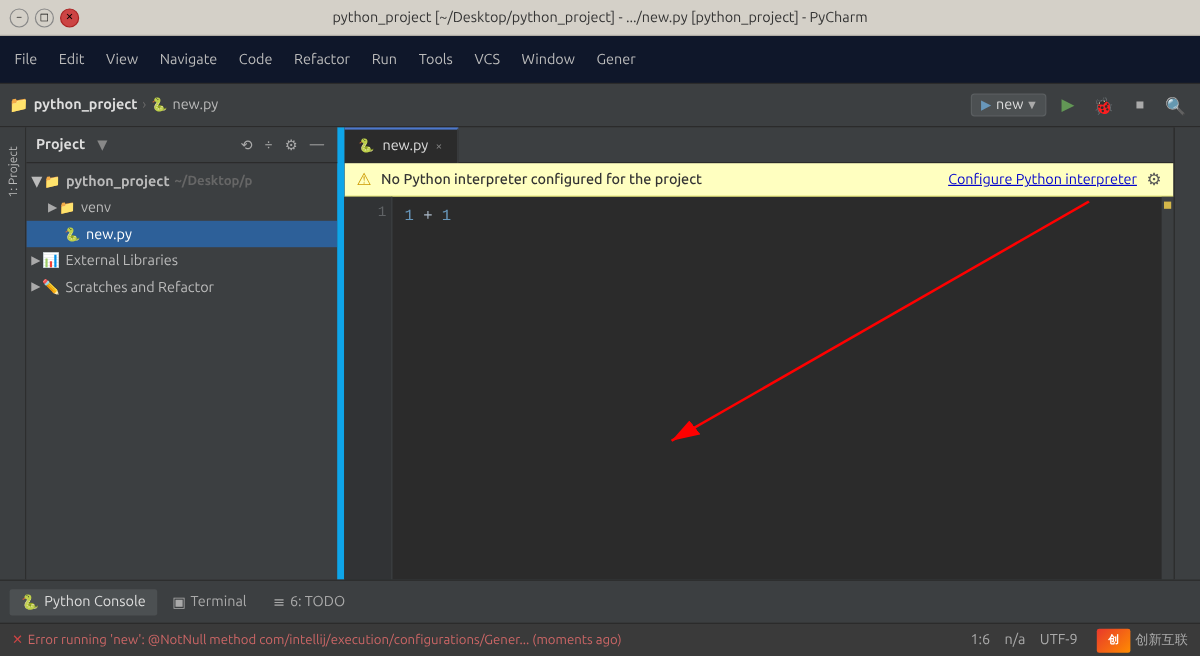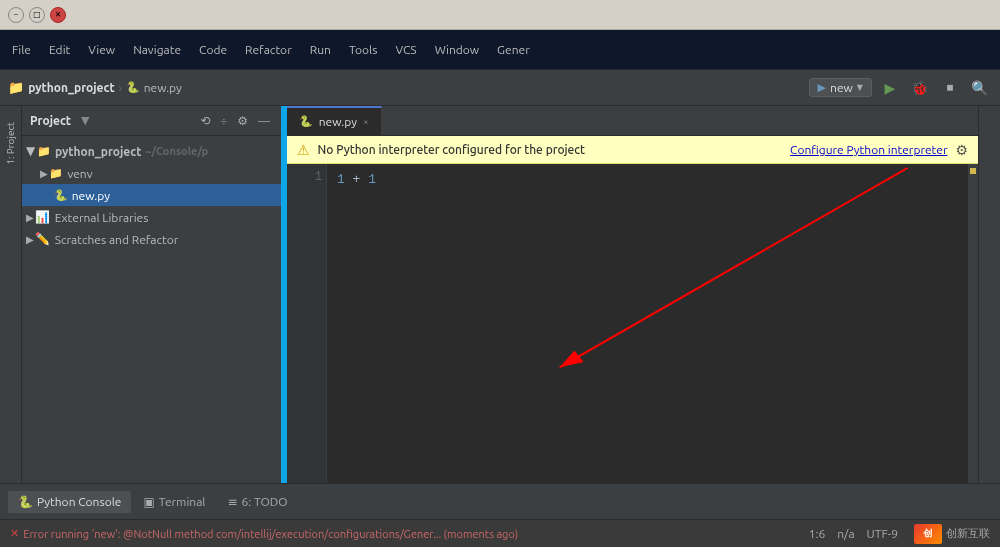--- a/index.html
+++ b/index.html
@@ -360,20 +360,21 @@
 <body>
 
 <div style="width:1000px; height:547px; display:flex; flex-direction:column; overflow:hidden; background:#3c3f41;">
 
   <div class="title-bar">
     <div style="width:60px; display:flex; gap:5px;">
       <div class="win-btn win-btn-minimize">–</div>
       <div class="win-btn win-btn-maximize">□</div>
       <div class="win-btn win-btn-close">✕</div>
     </div>
+    <div class="title-bar-text">python_project [~/Desktop/python_project] - .../new.py [python_project] - PyCharm</div>
     <div style="width:60px;"></div>
   </div>
 
   <div class="menu-bar">
     <div class="menu-item">File</div>
     <div class="menu-item">Edit</div>
     <div class="menu-item">View</div>
     <div class="menu-item">Navigate</div>
     <div class="menu-item">Code</div>
     <div class="menu-item">Refactor</div>
@@ -421,21 +422,21 @@
           <span class="sidebar-icon-btn">⚙</span>
           <span class="sidebar-icon-btn">—</span>
         </div>
       </div>
       <div class="project-tree">
 
         <div class="tree-item root">
           <span style="margin-right:2px;">▼</span>
           <span class="tree-folder-icon">📁</span>
           <span>python_project</span>
-          <span style="color:#666; font-size:11px; margin-left:4px;">~/Console/p</span>
+          <span style="color:#666; font-size:11px; margin-left:4px;">~/Desktop/p</span>
         </div>
 
         <div class="tree-item">
           <span style="display:inline-block; width:14px;"></span>
           <span class="tree-arrow">▶</span>
           <span class="tree-folder-icon">📁</span>
           <span>venv</span>
         </div>
 
         <div class="tree-item selected">

